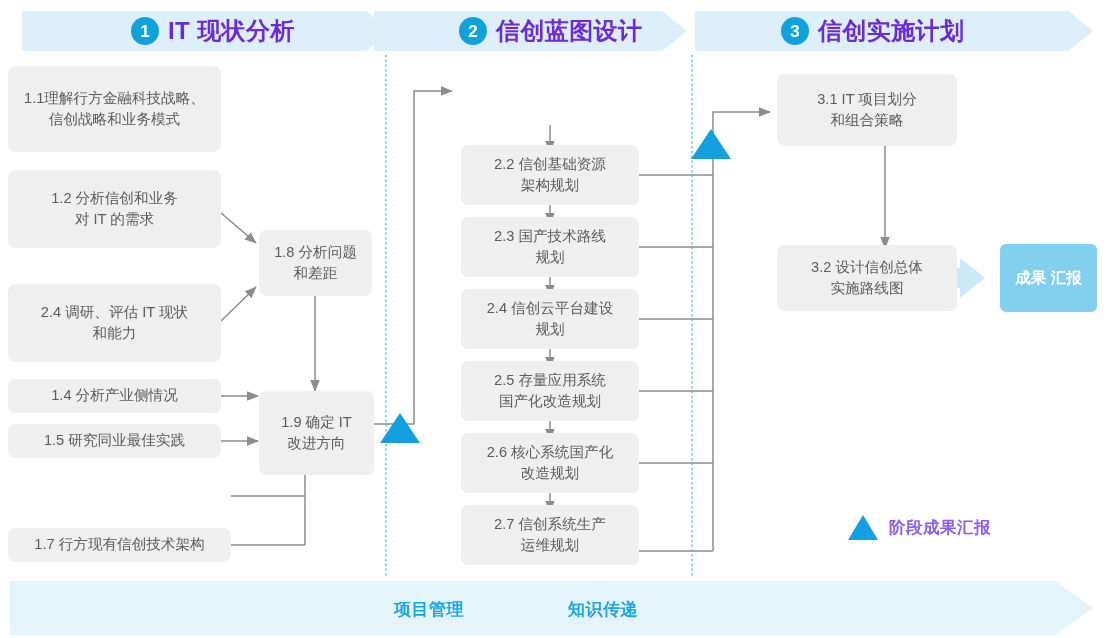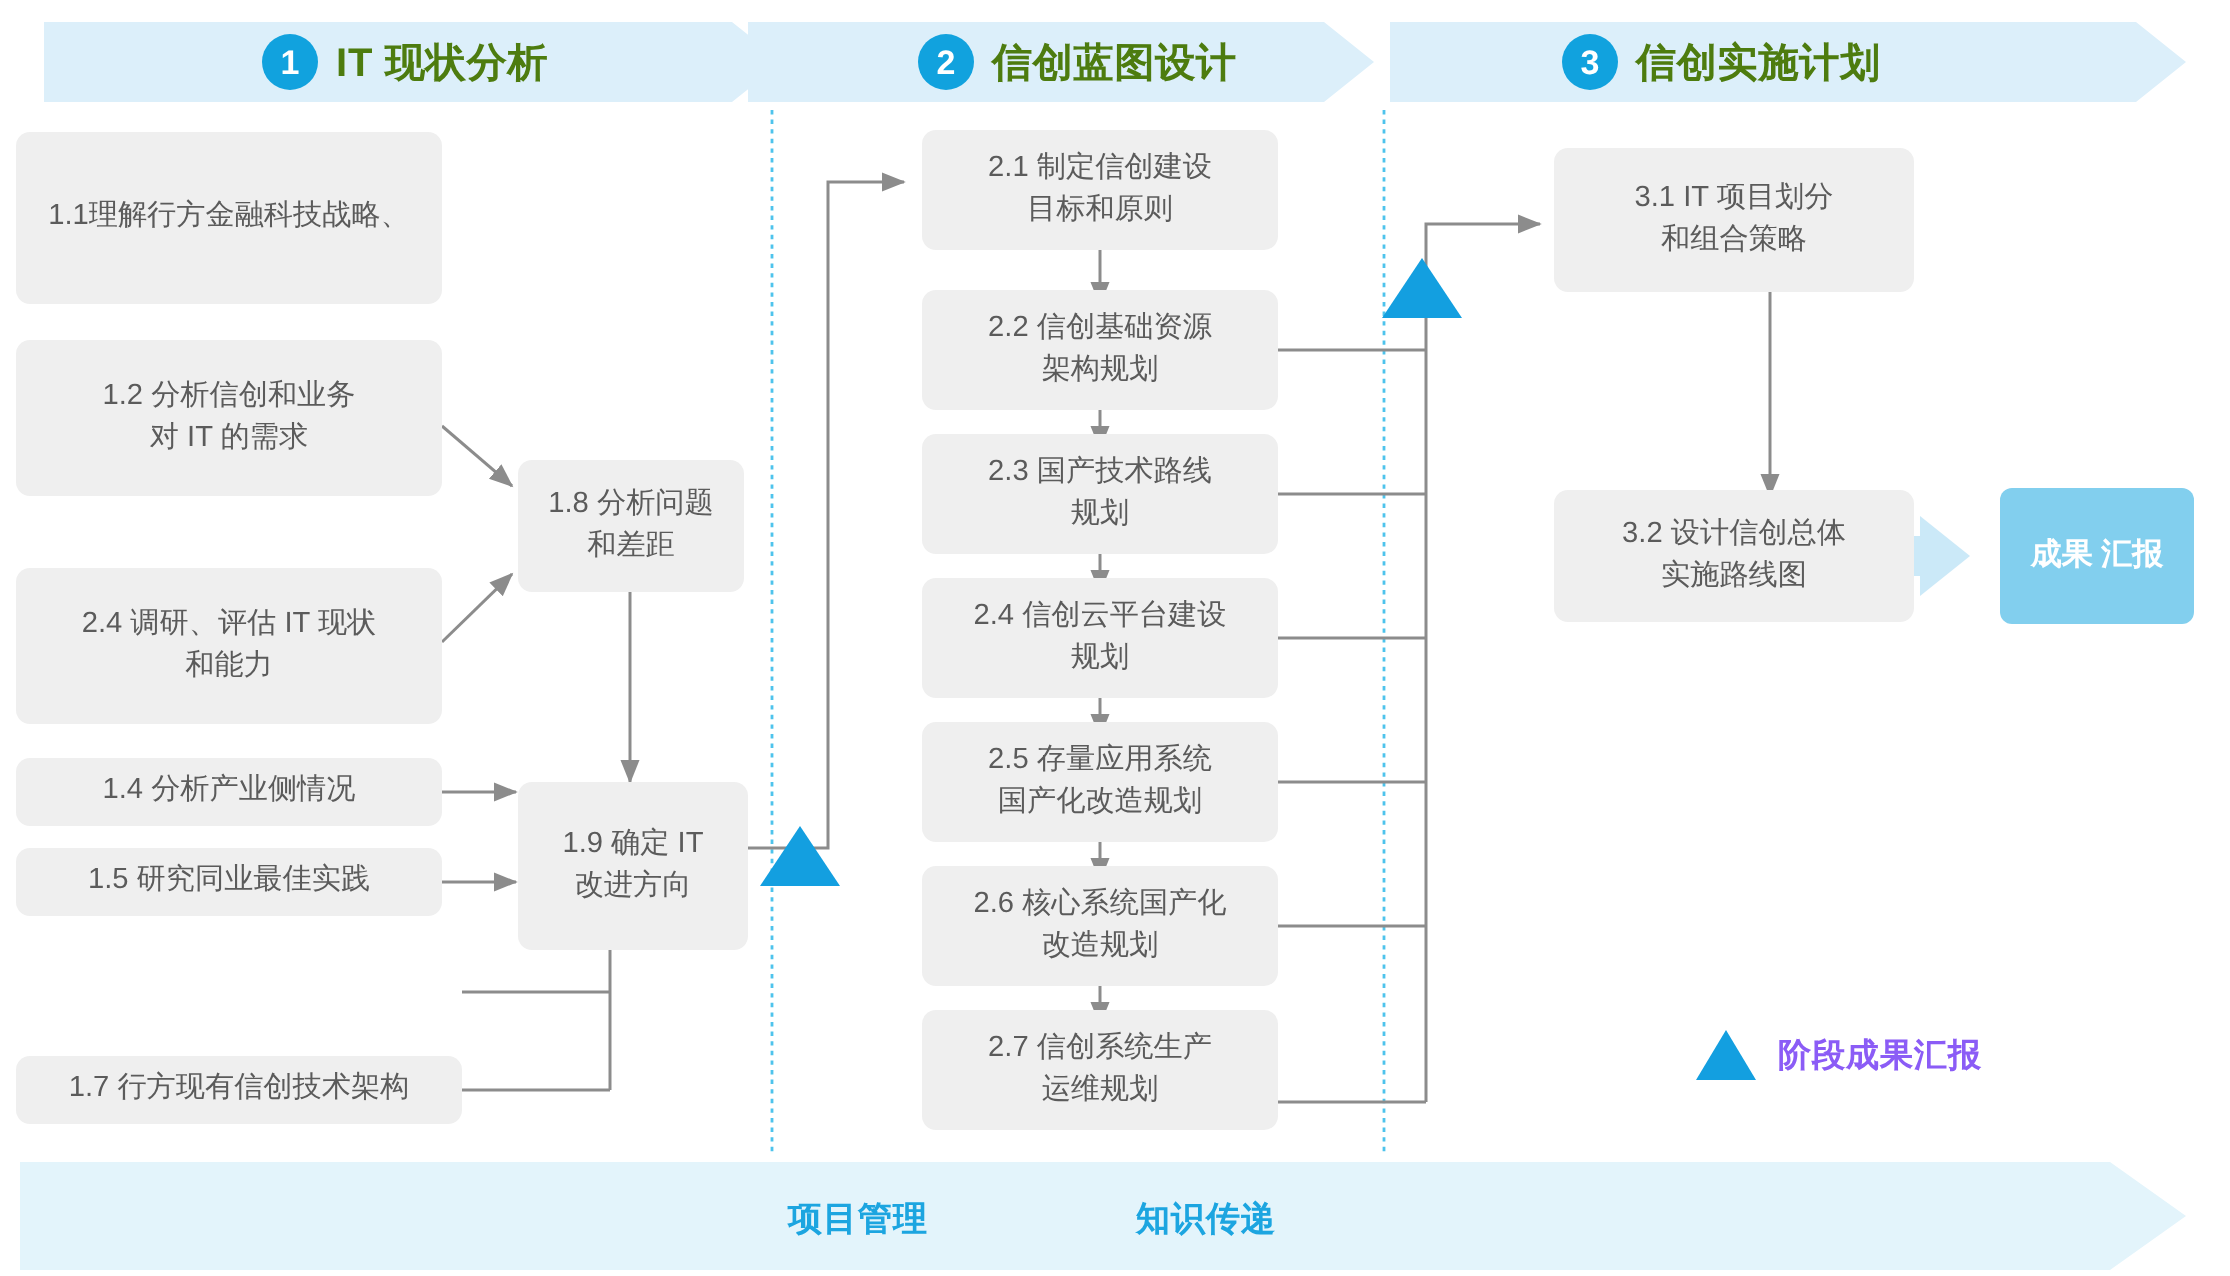--- a/index.html
+++ b/index.html
@@ -39,22 +39,22 @@
     background: #11A2DE;
     color: #ffffff;
     font-size: 17px;
     font-weight: bold;
     display: flex;
     align-items: center;
     justify-content: center;
     line-height: 1;
   }
   .phase-text {
-    color: #4d7c0f;
-    font-size: 20px;
+    color: #6d28d9;
+    font-size: 24px;
     font-weight: bold;
     letter-spacing: 0.4px;
   }
 
   
   .node {
     position: absolute;
     background: #EFEFEF;
     border-radius: 7px;
     color: #5B5B5B;
@@ -194,20 +194,21 @@
     <div class="phase-text">信创蓝图设计</div>
   </div>
   <div class="phase-label" style="left:781px; top:16px;">
     <div class="phase-num">3</div>
     <div class="phase-text">信创实施计划</div>
   </div>
 
   <div class="node" style="left:8px;  top:66px;  width:213px; height:86px;">
     <div>
       <span>1.1理解行方金融科技战略、</span>
+      <span>信创战略和业务模式</span>
     </div>
   </div>
 
   <div class="node" style="left:8px;  top:170px; width:213px; height:78px;">
     <div>
       <span>1.2 分析信创和业务</span>
       <span>对 IT 的需求</span>
     </div>
   </div>
 
@@ -244,26 +245,20 @@
     </div>
   </div>
 
   <div class="node" style="left:259px; top:391px; width:115px; height:84px;">
     <div>
       <span>1.9 确定 IT</span>
       <span>改进方向</span>
     </div>
   </div>
 
-  <div class="node" style="left:461px; top:65px;  width:178px; height:60px;">
-    <div>
-      <span>2.1 制定信创建设</span>
-      <span>目标和原则</span>
-    </div>
-  </div>
 
   <div class="node" style="left:461px; top:145px; width:178px; height:60px;">
     <div>
       <span>2.2 信创基础资源</span>
       <span>架构规划</span>
     </div>
   </div>
 
   <div class="node" style="left:461px; top:217px; width:178px; height:60px;">
     <div>

